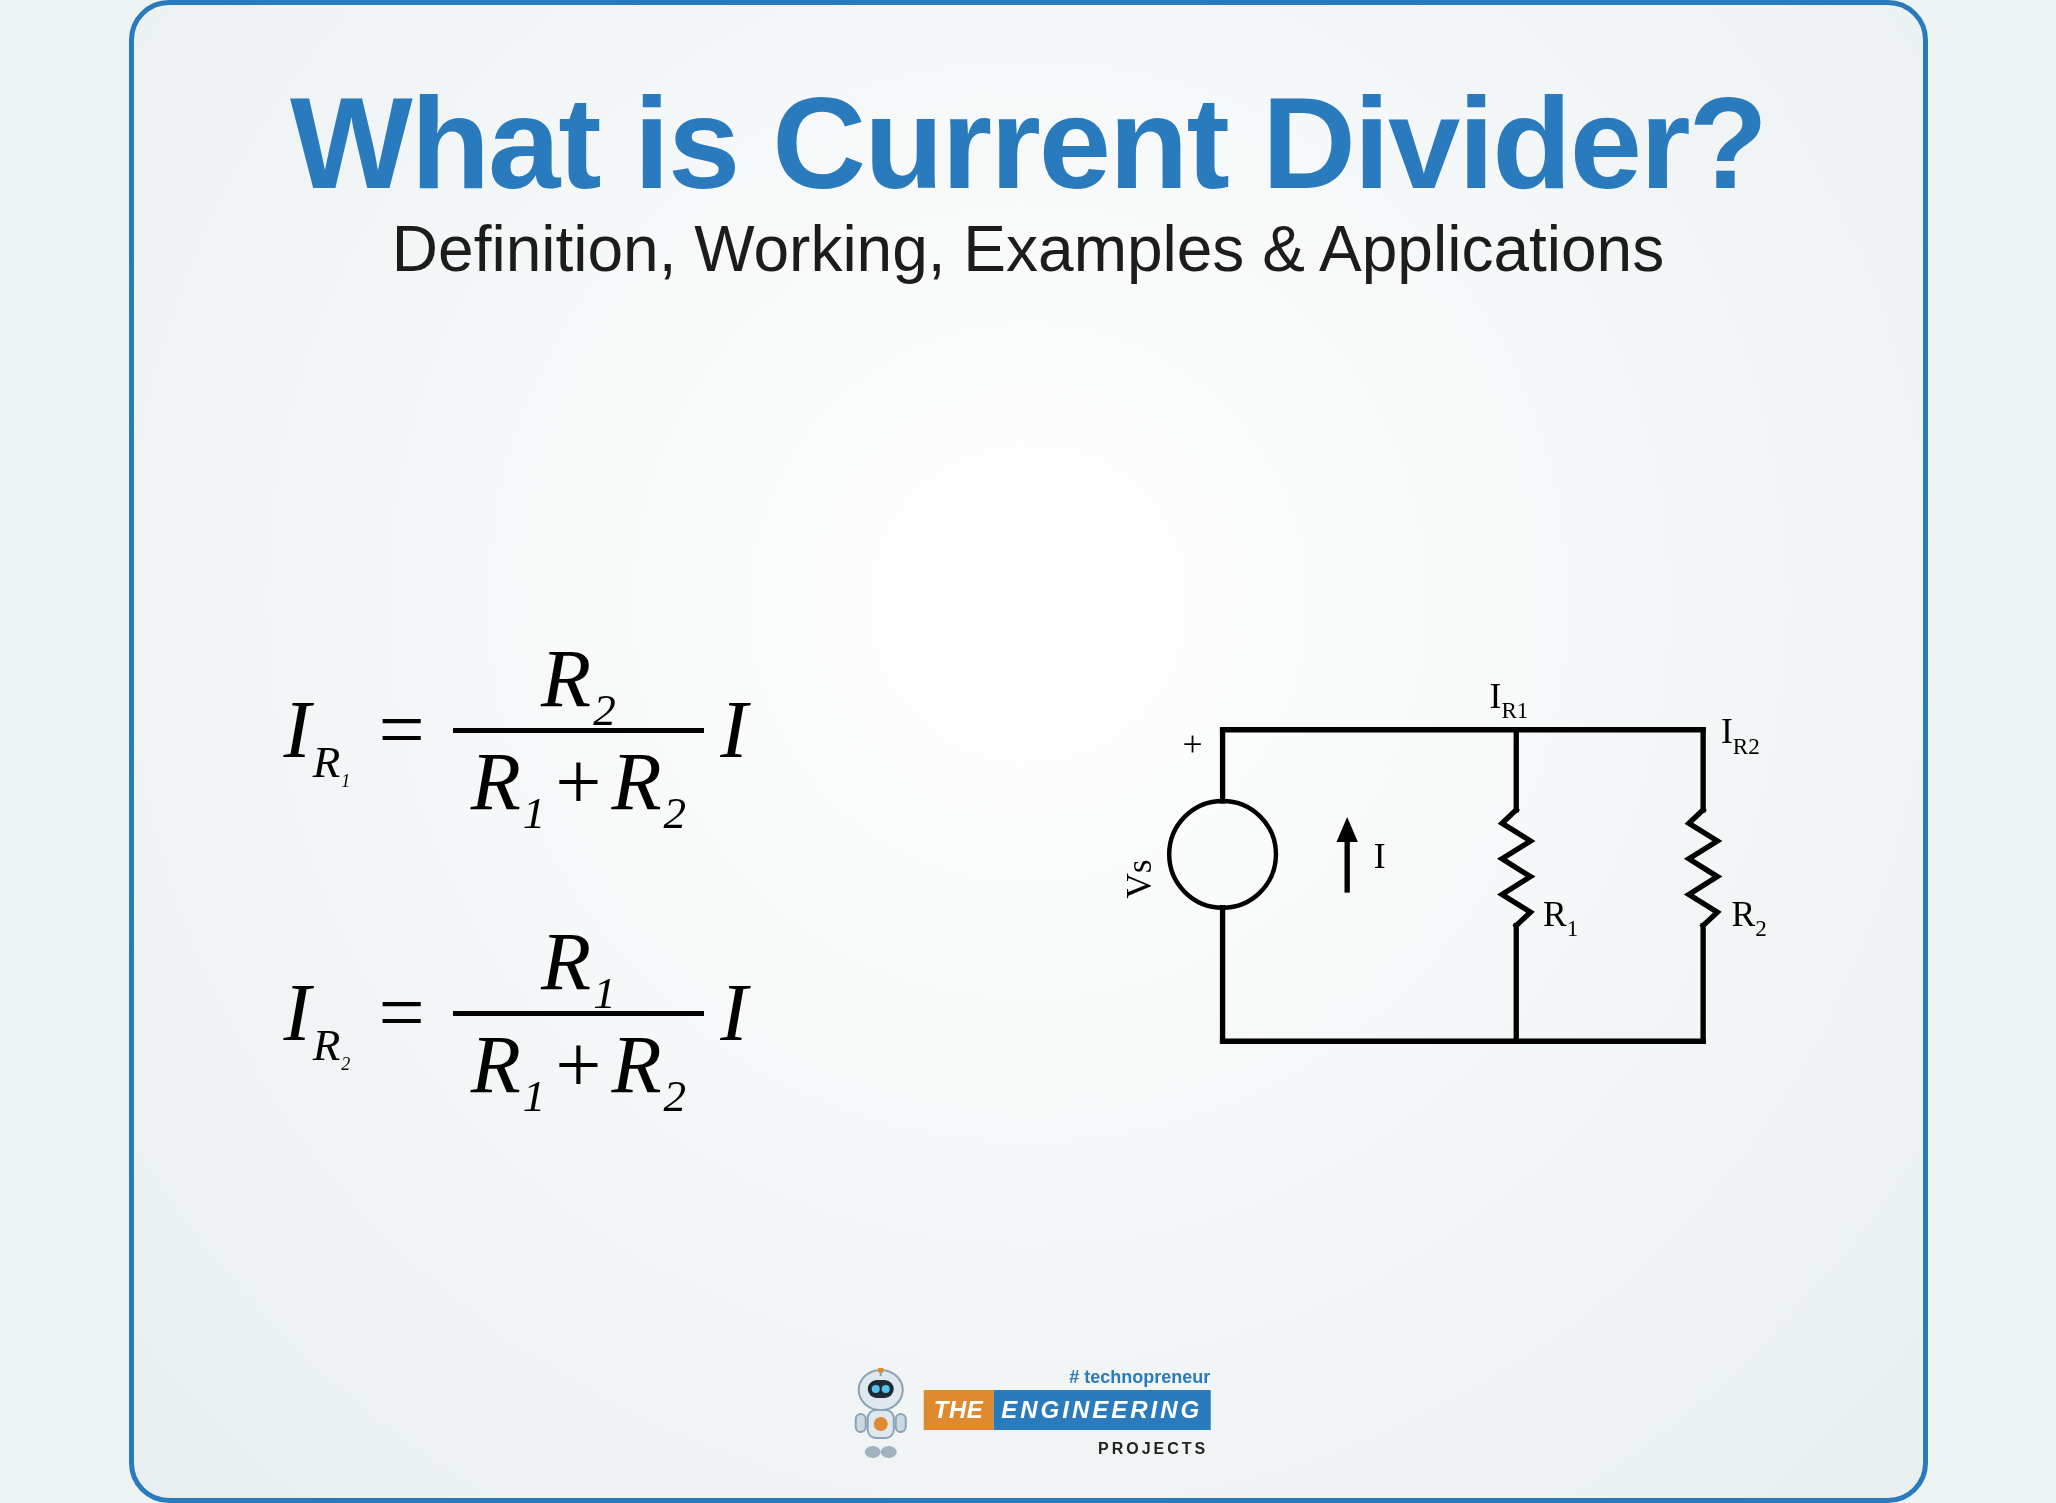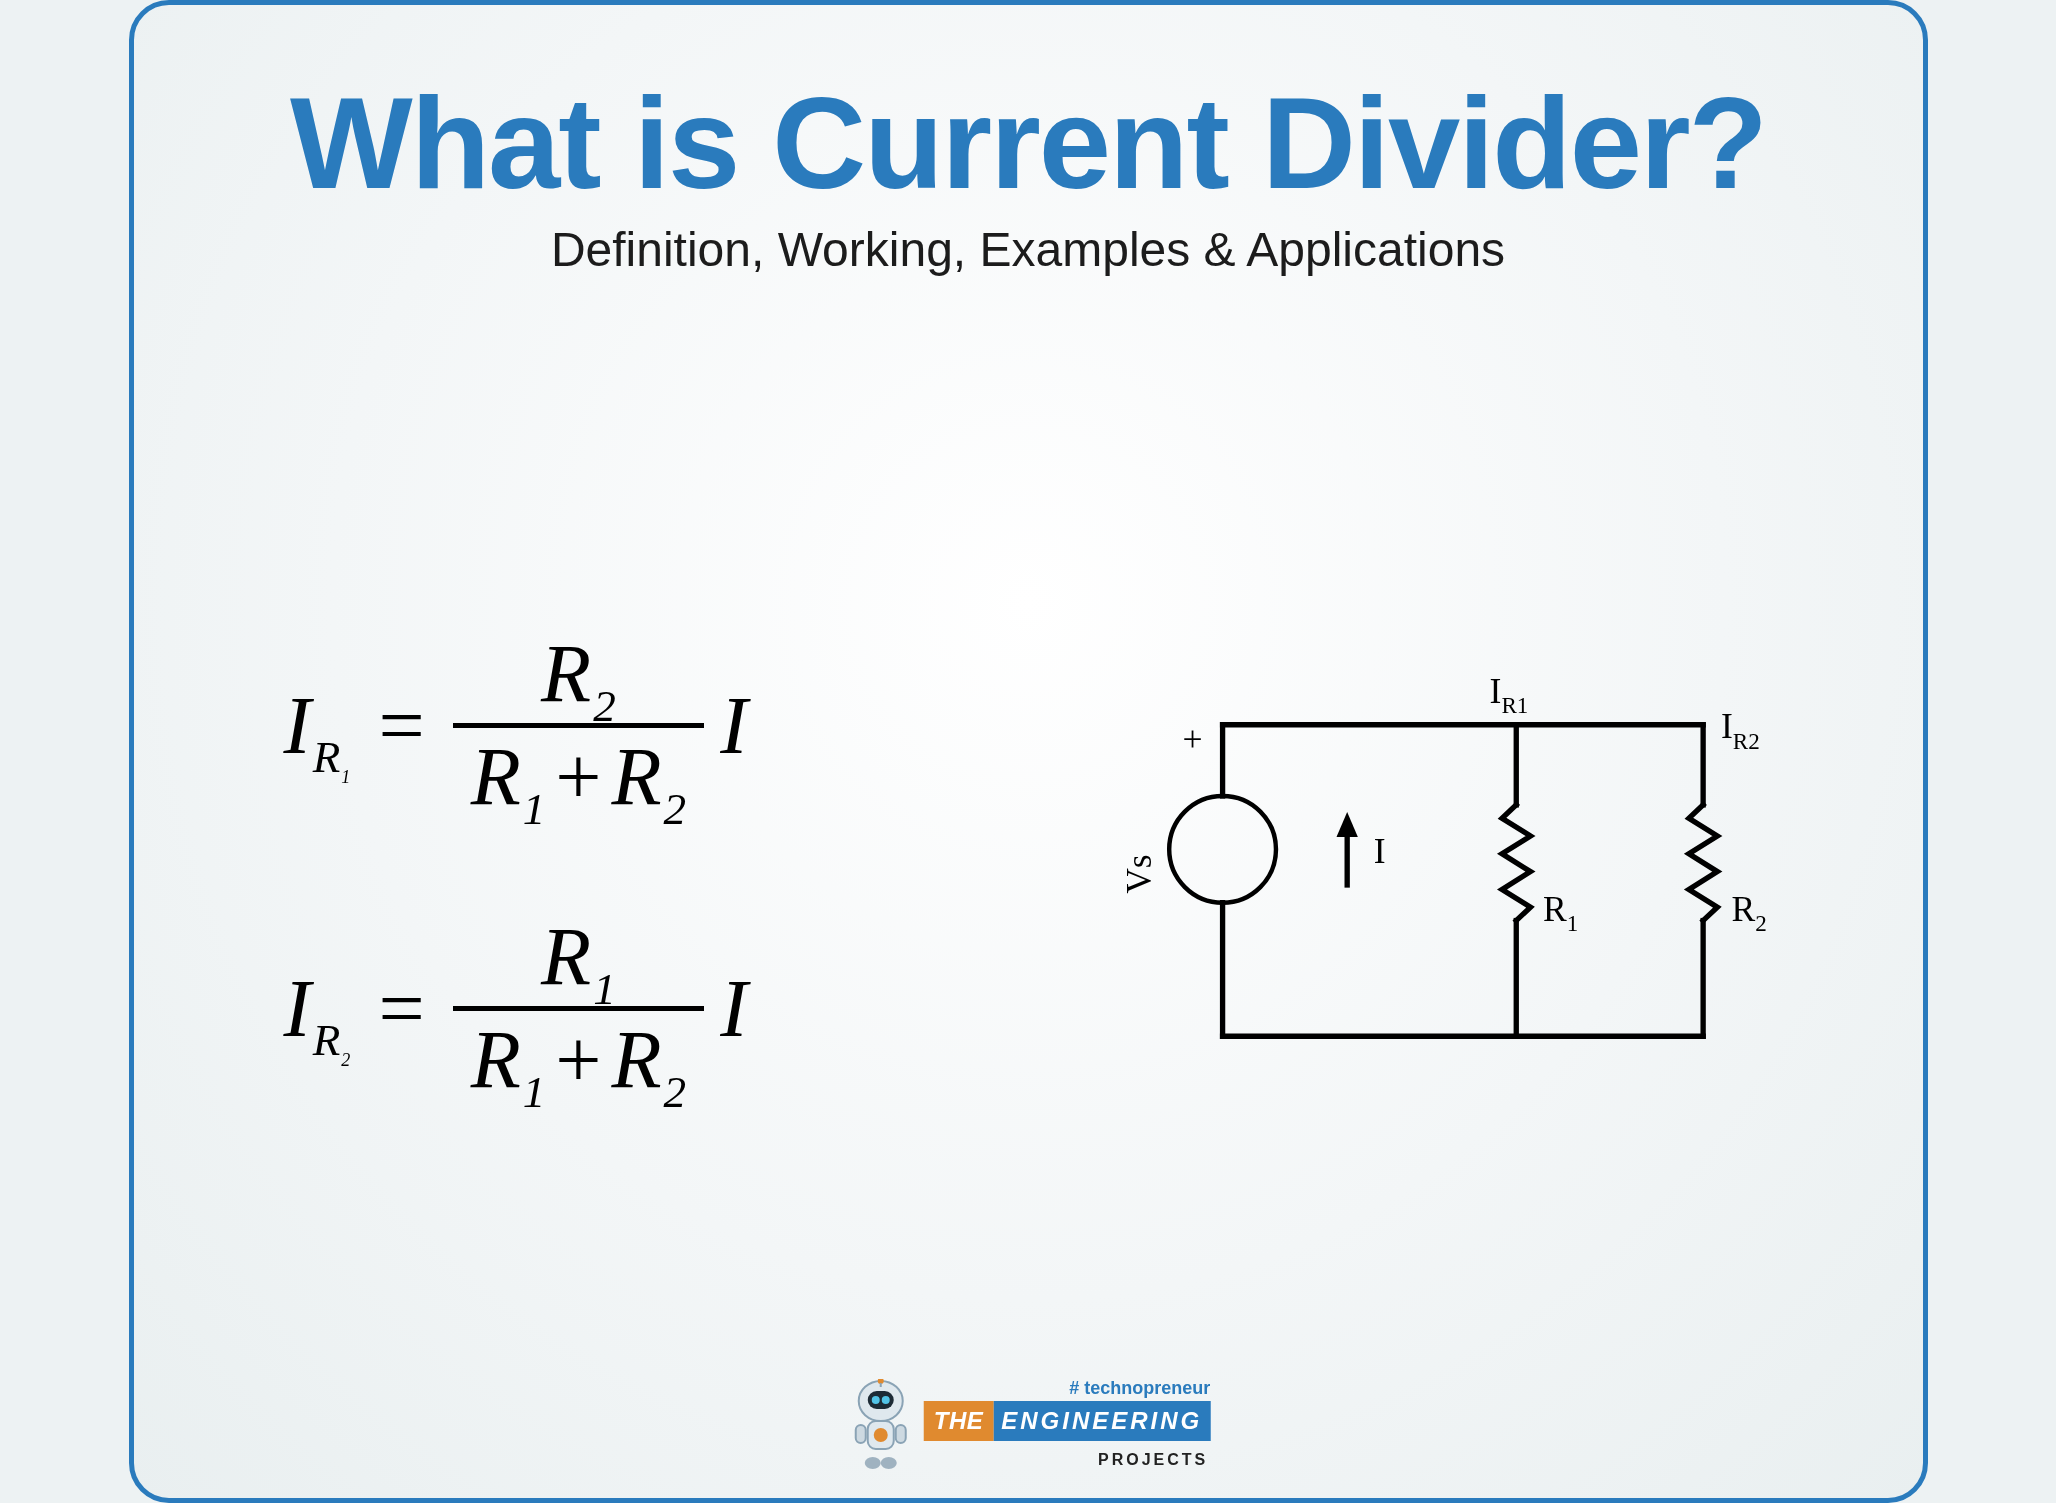--- a/index.html
+++ b/index.html
@@ -27,23 +27,23 @@
     font-weight: 800;
     color: #2a7bbd;
     font-size: 130px;
     letter-spacing: -2px;
     line-height: 1.05;
     margin-top: 20px;
   }
   .subtitle {
     text-align: center;
     color: #1c1c1c;
-    font-size: 48px;
+    font-size: 64px;
     font-weight: 400;
-    margin-top: 10px;
+    margin-top: 0;
   }
   .content {
     flex: 1;
     display: flex;
     align-items: center;
     justify-content: space-between;
     padding: 40px 40px 40px 60px;
   }
   .formulas {
     width: 52%;
@@ -96,21 +96,21 @@
     font-family: "Times New Roman", serif;
     font-size: 40px;
     fill: #000;
   }
   .ck-sub { font-size: 26px; }
   .ck-line { stroke: #000; stroke-width: 6; fill: none; stroke-linecap: square; }
   .ck-thin { stroke: #000; stroke-width: 5; fill: none; }
 
   .footer-logo {
     position: absolute;
-    bottom: 29px;
+    bottom: 40px;
     left: 50%;
     transform: translateX(-50%);
     display: flex;
     align-items: center;
     gap: 8px;
   }
   .robot-svg { width: 70px; height: 90px; }
   .logo-text { display: flex; flex-direction: column; align-items: flex-end; }
   .hashtag { color: #2a7bbd; font-size: 18px; font-weight: 600; margin-bottom: 2px;}
   .logo-main { display: flex; align-items: stretch; font-style: italic; }

